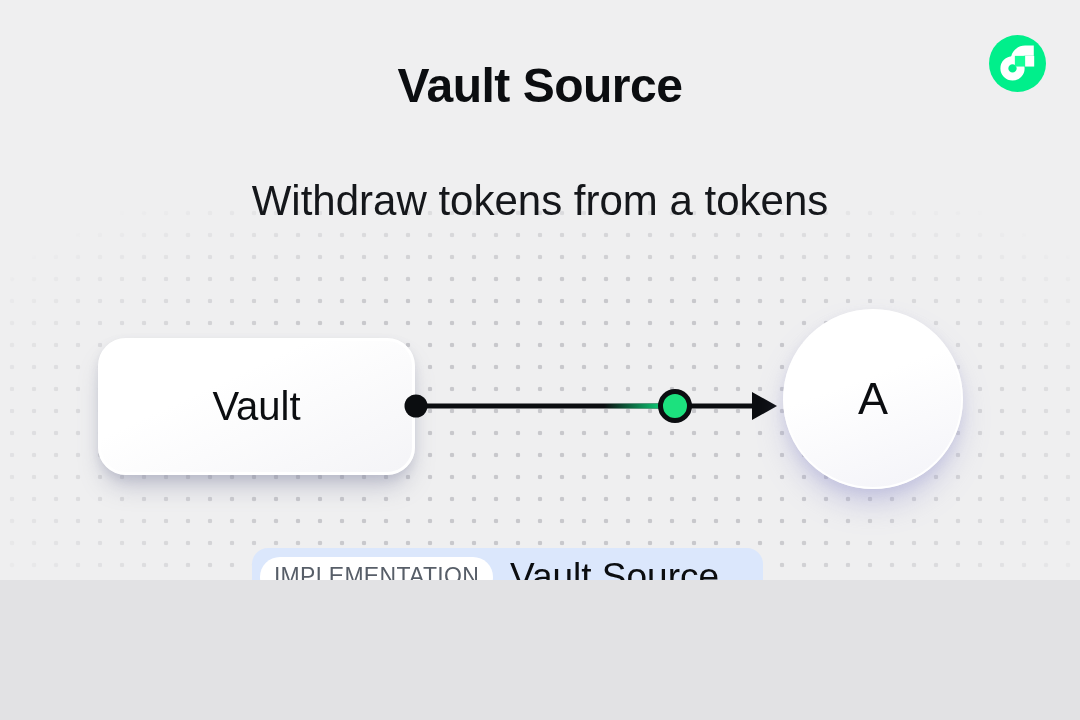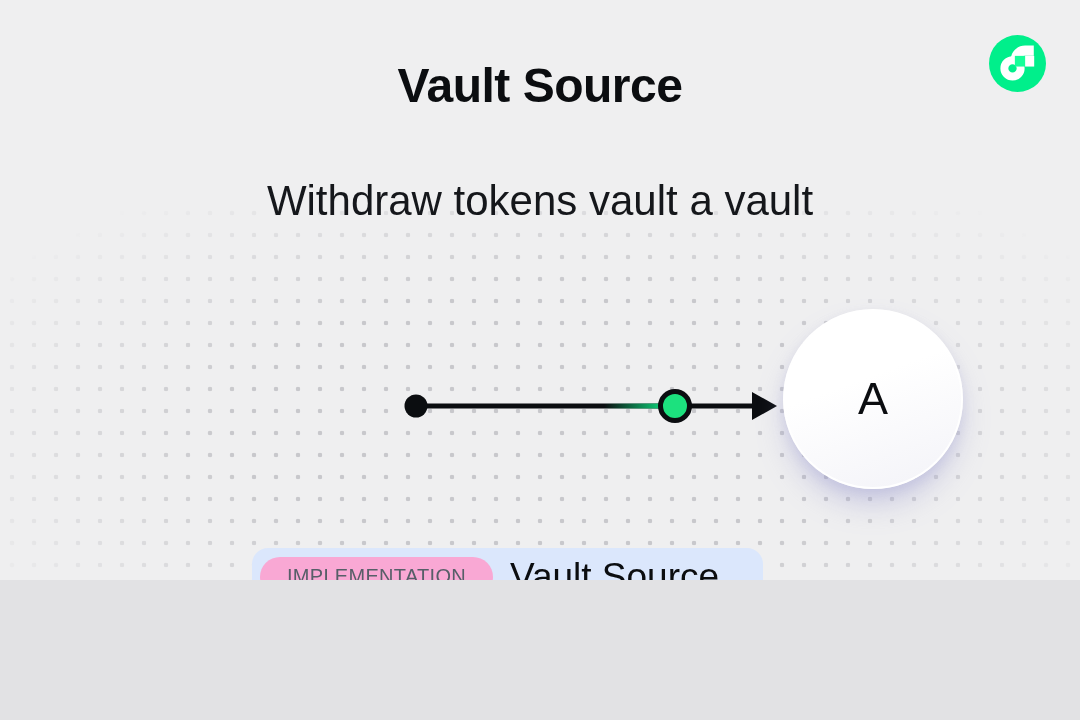--- a/index.html
+++ b/index.html
@@ -104,25 +104,25 @@
     width: 511px; height: 57px;
     border-radius: 16px;
     background: #dbe7fc;
     display: flex;
     align-items: center;
   }
   .caption .tag-pill {
     margin-left: 8px;
     width: 233px; height: 40px;
     border-radius: 20px;
-    background: #f9a8d4;
+    background: #ffffff;
     display: flex;
     align-items: center;
     justify-content: center;
-    font-size: 20px;
+    font-size: 23px;
     font-weight: 500;
     letter-spacing: 0.3px;
     color: #575e68;
   }
   .caption .caption-label {
     margin-left: 17px;
     font-size: 37px;
     color: #0b0d10;
     white-space: nowrap;
   }
@@ -144,22 +144,25 @@
       <path fill="#ffffff" d="M44 10.4 L35.5 10.4 A14.2 14.2 0 0 0 21.3 24.6 L31.3 24.6 A4.2 4.2 0 0 1 35.5 20.5 L44 20.5 Z"></path>
 
       <rect x="25.4" y="20.5" width="10.1" height="10.5" fill="#16FF99"></rect>
 
       <rect x="35.5" y="20.5" width="8.9" height="10.5" fill="#ffffff"></rect>
     </svg>
   </div>
 
   <h1 class="title">Vault Source</h1>
 
-  <div class="subtitle">Withdraw tokens vault a vault</div>
+  <div class="subtitle">Withdraw tokens from a tokens</div>
 
+  <div class="vault-node">
+    <span class="node-label">Vault</span>
+  </div>
 
   <svg class="edge-svg" viewBox="0 0 385 58">
     <defs>
       <linearGradient id="trailGrad" x1="0" y1="0" x2="1" y2="0">
         <stop offset="0" stop-color="#0ECF78" stop-opacity="0"></stop>
         <stop offset="1" stop-color="#0ECF78" stop-opacity="1"></stop>
       </linearGradient>
     </defs>
     <line x1="16" y1="28" x2="352" y2="28" stroke="#0B0D10" stroke-width="5"></line>
     <rect x="204" y="25.5" width="58" height="5" fill="url(#trailGrad)"></rect>

